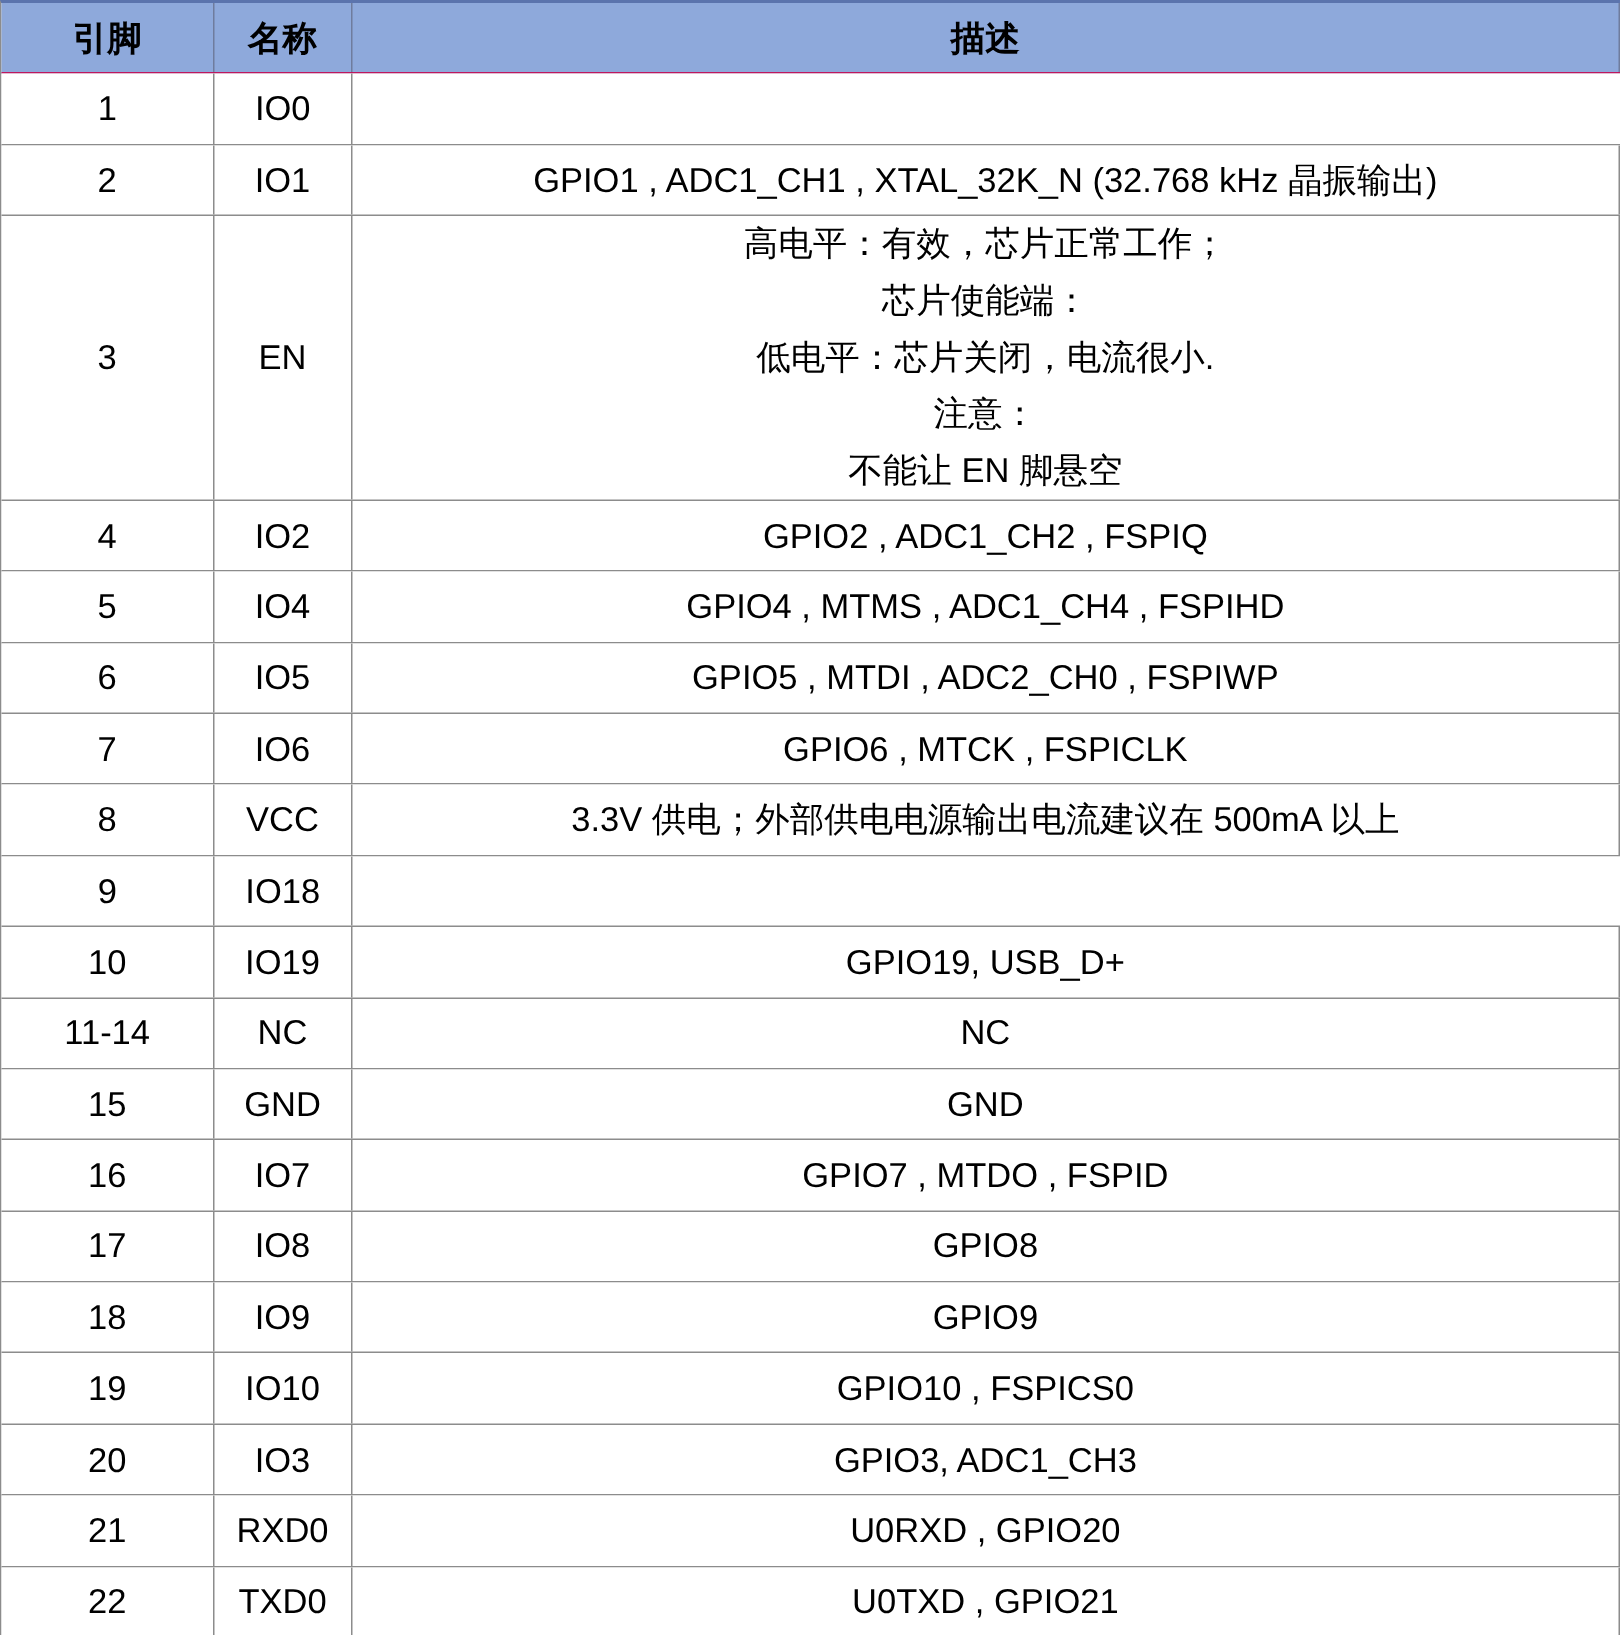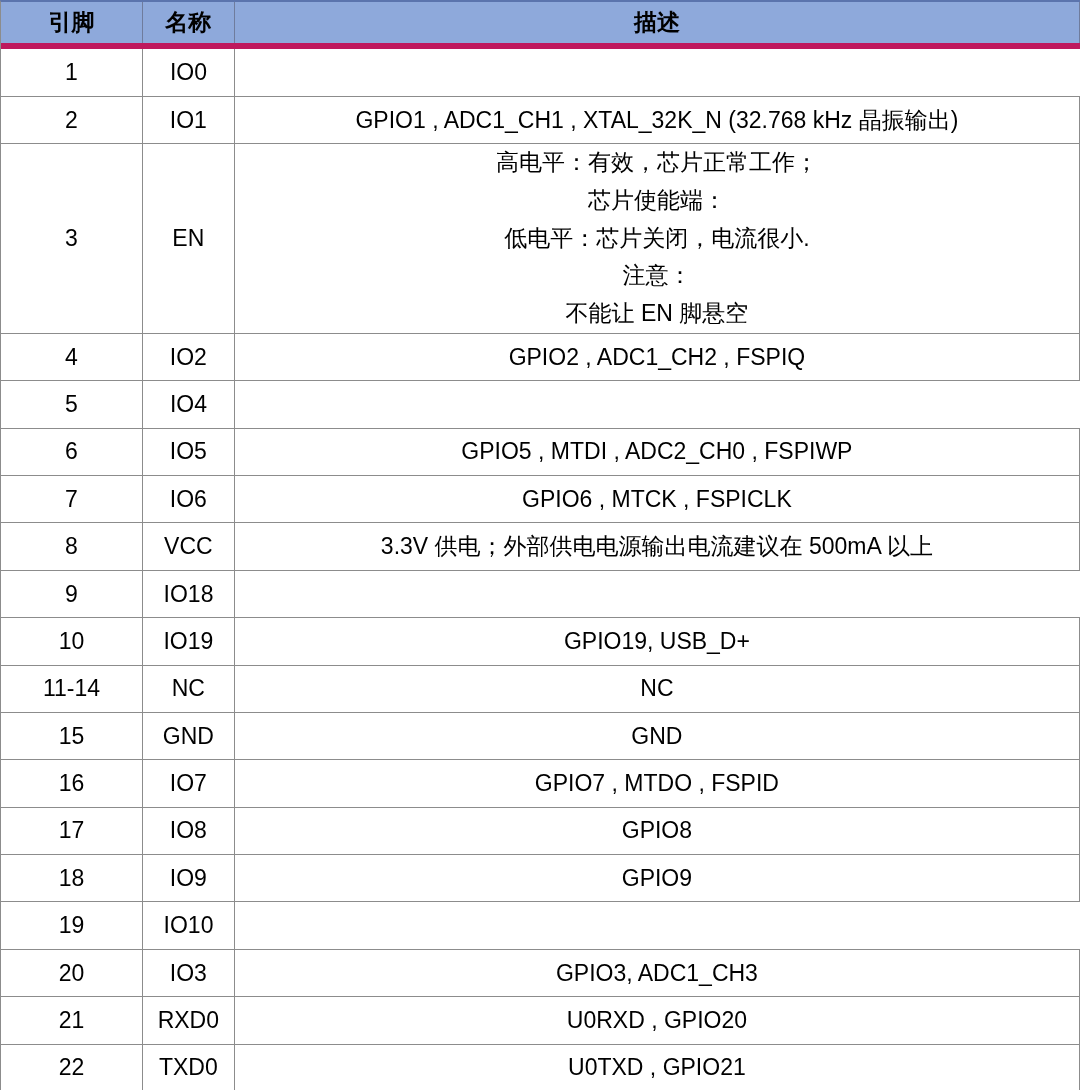--- a/index.html
+++ b/index.html
@@ -22,21 +22,21 @@
     box-sizing: border-box;
     border-bottom: 1px solid #8c8c8c;
     background: #ffffff;
   }
   .row.tall {
     height: 189.6px;
   }
   .row.header {
     background: #8EA9DB;
     font-weight: bold;
-    border-bottom: 6px solid #be185d;
+    border-bottom: 1px solid #be185d;
   }
   .row.header .cell {
     border-right-color: #6f7c9d;
   }
   .cell {
     box-sizing: border-box;
     border-right: 1px solid #8c8c8c;
     display: flex;
     flex-direction: column;
     align-items: center;
@@ -91,20 +91,23 @@
     <div class="cell c1">4</div>
     <div class="cell c2">IO2</div>
     <div class="cell c3">
           <div>GPIO2 , ADC1_CH2 , FSPIQ</div>
         </div>
   </div>
 
   <div class="row">
     <div class="cell c1">5</div>
     <div class="cell c2">IO4</div>
+    <div class="cell c3">
+          <div>GPIO4 , MTMS , ADC1_CH4 , FSPIHD</div>
+        </div>
   </div>
 
   <div class="row">
     <div class="cell c1">6</div>
     <div class="cell c2">IO5</div>
     <div class="cell c3">
           <div>GPIO5 , MTDI , ADC2_CH0 , FSPIWP</div>
         </div>
   </div>
 
@@ -173,20 +176,23 @@
     <div class="cell c1">18</div>
     <div class="cell c2">IO9</div>
     <div class="cell c3">
           <div>GPIO9</div>
         </div>
   </div>
 
   <div class="row">
     <div class="cell c1">19</div>
     <div class="cell c2">IO10</div>
+    <div class="cell c3">
+          <div>GPIO10 , FSPICS0</div>
+        </div>
   </div>
 
   <div class="row">
     <div class="cell c1">20</div>
     <div class="cell c2">IO3</div>
     <div class="cell c3">
           <div>GPIO3, ADC1_CH3</div>
         </div>
   </div>
 

